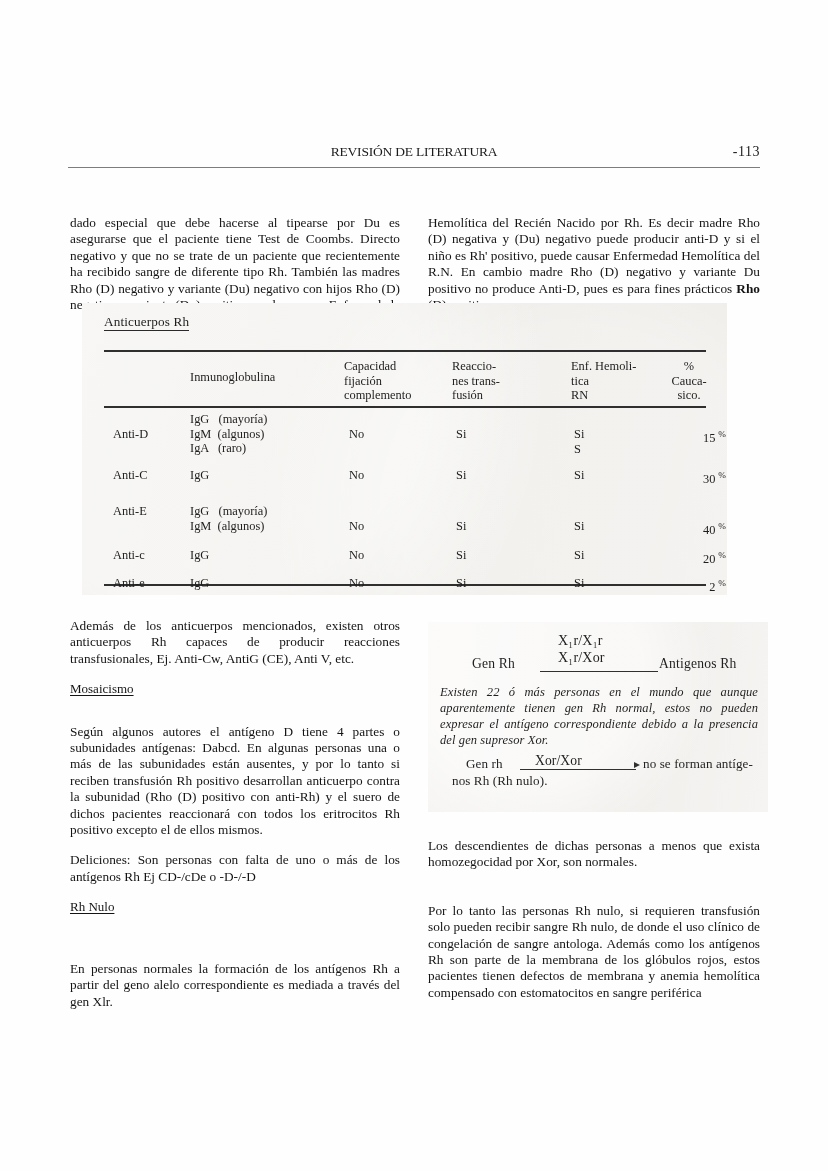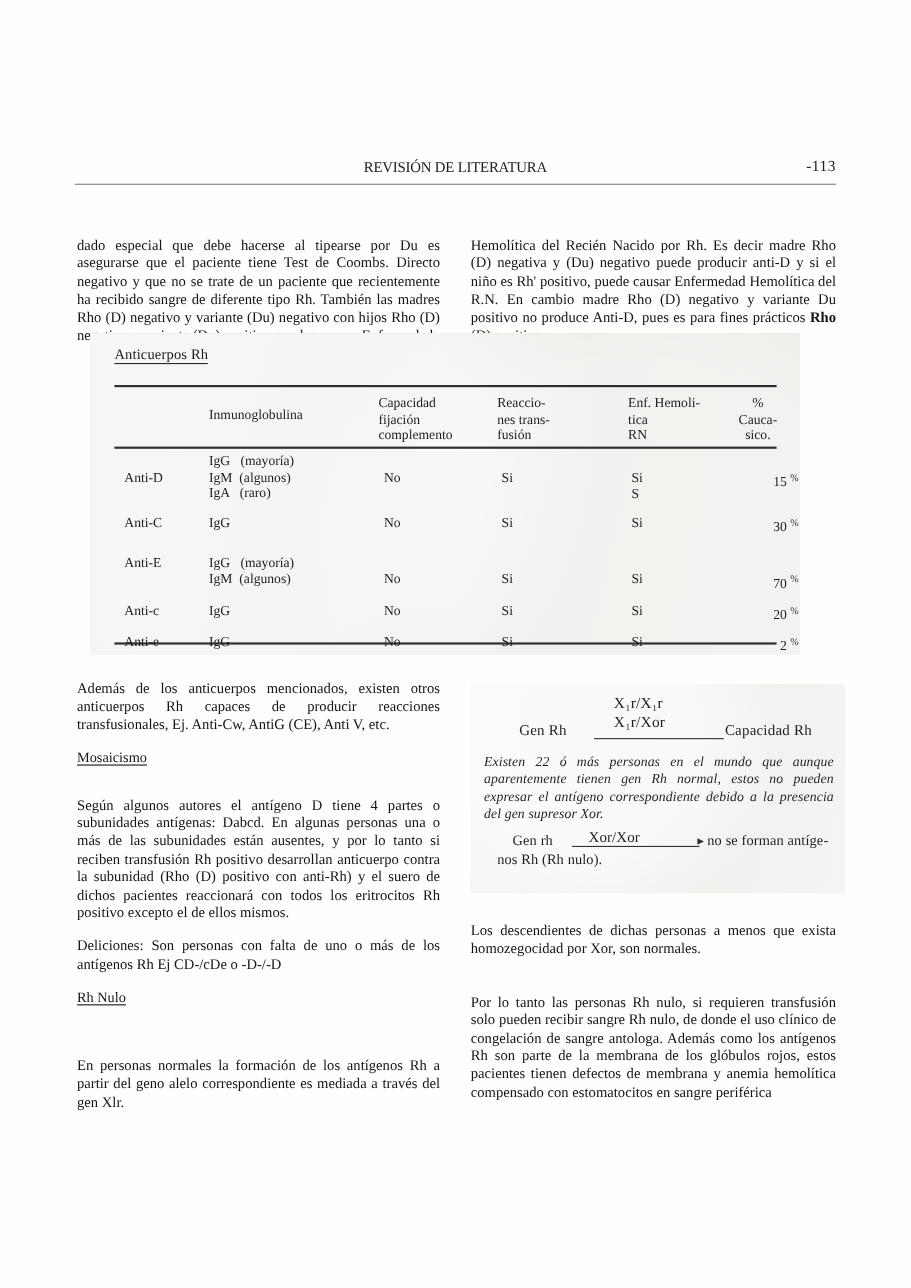--- a/index.html
+++ b/index.html
@@ -356,21 +356,21 @@
             <div class="cell c-ab" style="top: 0px;">Anti-E</div>
             <div class="cell c-ig">
               <div class="ig-line">IgG   (mayoría)</div>
               <div class="ig-line">IgM  (algunos)</div>
             </div>
             <div class="cell c-cap" style="top: 15px;">No</div>
             <div class="cell c-rea" style="top: 15px;">Si</div>
             <div class="cell c-enf" style="top: 15px;">
               <div>Si</div>
             </div>
-            <div class="cell c-pct" style="top: 15px;"><span>70</span><span class="pct-sym">%</span></div>
+            <div class="cell c-pct" style="top: 15px;"><span>40</span><span class="pct-sym">%</span></div>
           </div>
           <div class="trow" style="top: 142px;">
             <div class="cell c-ab" style="top: 0px;">Anti-c</div>
             <div class="cell c-ig">
               <div class="ig-line">IgG</div>
             </div>
             <div class="cell c-cap" style="top: 0px;">No</div>
             <div class="cell c-rea" style="top: 0px;">Si</div>
             <div class="cell c-enf" style="top: 0px;">
               <div>Si</div>
@@ -405,21 +405,21 @@
 
   <div class="fig-card">
 
     <div class="eq1">
       <div class="eq1-lhs">Gen Rh</div>
       <div class="eq1-frac">
         <div>X₁r/X₁r</div>
         <div>X₁r/Xor</div>
       </div>
       <div class="eq1-bar"></div>
-      <div class="eq1-rhs">Capacidad Rh</div>
+      <div class="eq1-rhs">Antigenos Rh</div>
     </div>
 
     <div class="fig-para">Existen 22 ó más personas en el mundo que aunque aparentemente tienen gen Rh normal, estos no pueden expresar el antígeno correspondiente debido a la presencia del gen supresor Xor.</div>
 
     <div class="eq2">
       <div class="eq2-l1">
         <span class="eq2-lhs">Gen rh</span>
         <span class="eq2-over">Xor/Xor</span>
         <span class="eq2-bar"></span>
         <span class="eq2-arrow"></span>

